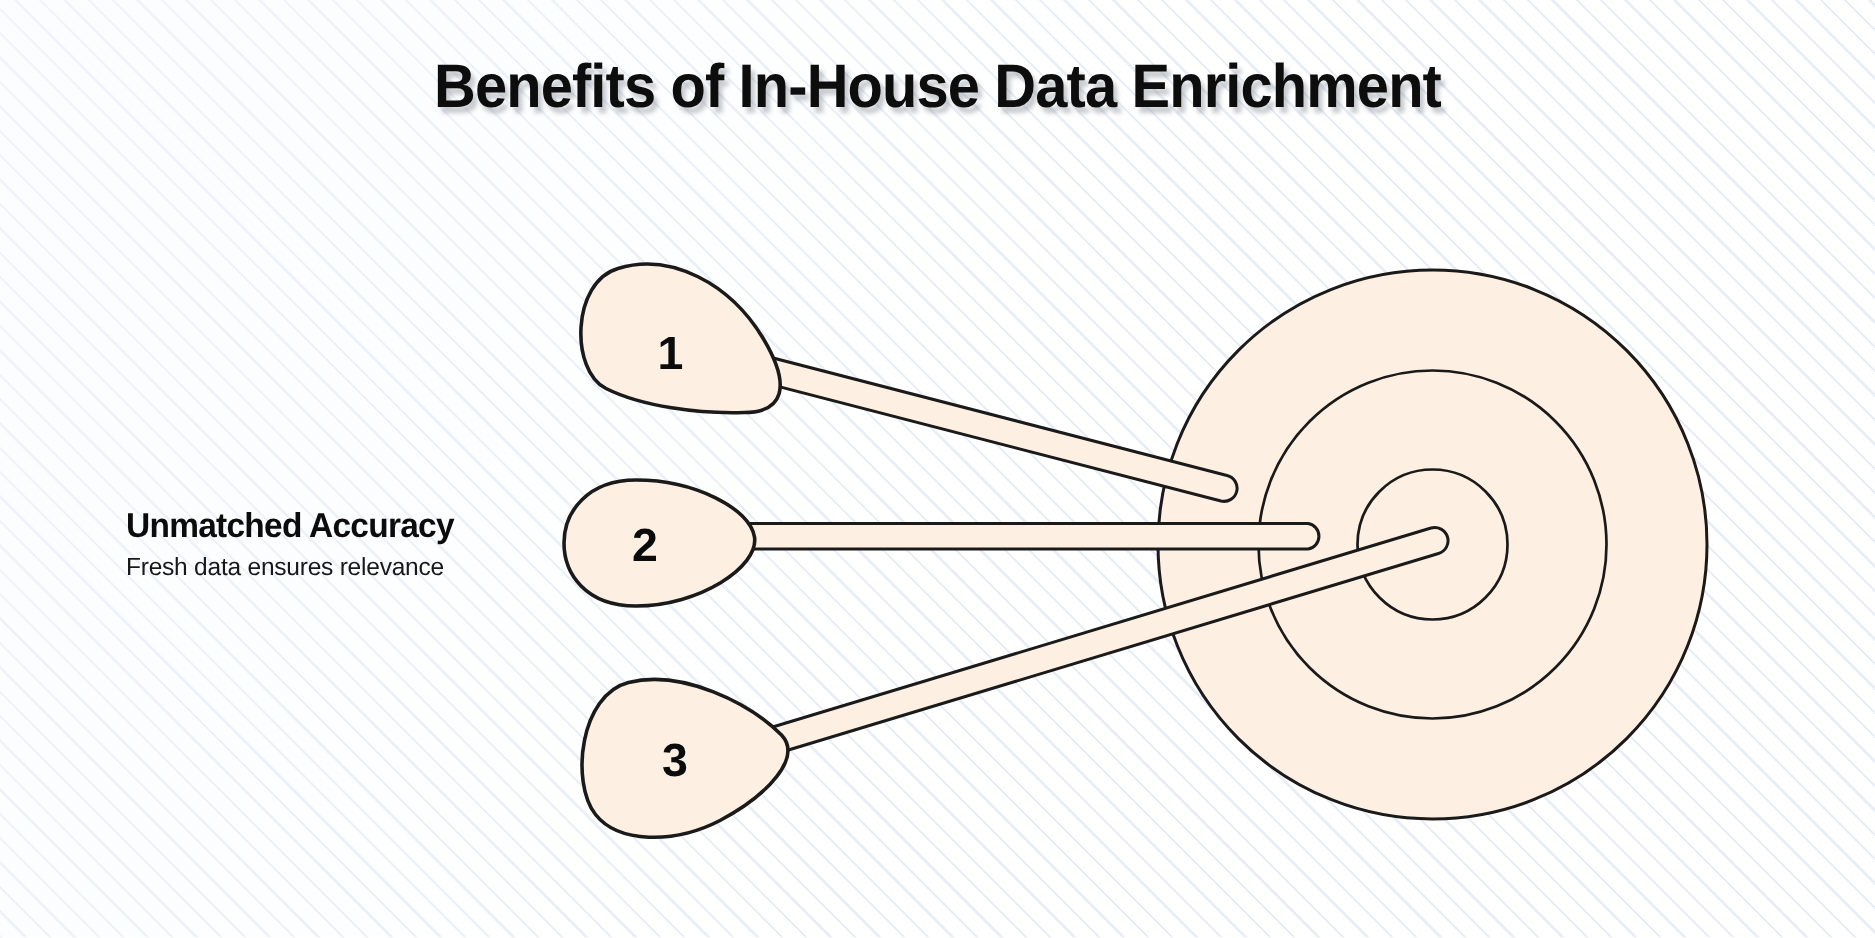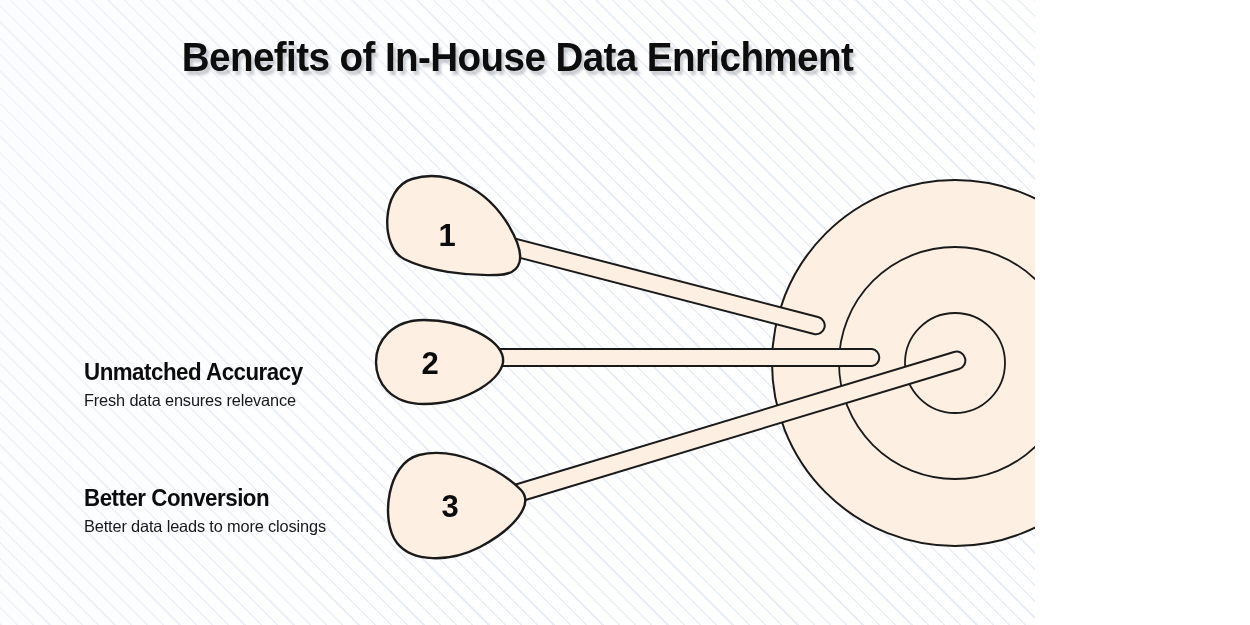--- a/index.html
+++ b/index.html
@@ -3,21 +3,21 @@
 <meta charset="utf-8">
 <style>
   html,body{margin:0;padding:0;}
   body{
     width:1250px;height:625px;overflow:hidden;
     background-color:#ffffff;
     font-family:"Liberation Sans",sans-serif;
     position:relative;
   }
   #stage{
-    position:absolute;inset:0;width:1035px;height:625px;overflow:hidden;
+    position:absolute;inset:0;width:1250px;height:625px;overflow:hidden;
   }
   
   #bg-pattern{
     position:absolute;inset:0;
     background-color:#ffffff;
     background-image:repeating-linear-gradient(
       45deg,
       #e9eef6 0px, #e9eef6 1.6px,
       #ffffff 1.6px, #ffffff 11.5px
     );
@@ -47,21 +47,21 @@
     transform:scaleX(0.97);transform-origin:left center;
     white-space:nowrap;
   }
   .benefit-text .b-sub{
     font-size:16.5px;font-weight:400;color:#17181a;
     letter-spacing:-0.15px;line-height:1.25;margin-top:5px;
     transform:scaleX(0.99);transform-origin:left center;
     white-space:nowrap;
   }
   #t1{top:190px;}
-  #t2{top:338px;margin-top:22px;}
+  #t2{top:338px;}
   #t3{top:486px;}
 
   #art{position:absolute;left:0;top:0;width:1250px;height:625px;}
   .num{
     font-family:"Liberation Sans",sans-serif;
     font-size:31px;font-weight:bold;fill:#0b0b0b;
   }
 </style>
 </head>
 <body>
@@ -72,24 +72,20 @@
   <div id="bg-wash"></div>
 
   <div id="title">Benefits of In-House Data Enrichment</div>
 
 
   <div class="benefit-text" id="t2">
     <div class="b-head">Unmatched Accuracy</div>
     <div class="b-sub">Fresh data ensures relevance</div>
   </div>
 
-  <div class="benefit-text" id="t3">
-    <div class="b-head">Better Conversion</div>
-    <div class="b-sub">Better data leads to more closings</div>
-  </div>
 
   <svg id="art" viewBox="0 0 1250 625">
 
     <g>
       <circle cx="955" cy="363" r="183" fill="#fdf0e2" stroke="#1a1a1a" stroke-width="2"></circle>
       <circle cx="955" cy="363" r="116" fill="#fdf0e2" stroke="#1a1a1a" stroke-width="1.8"></circle>
       <circle cx="955" cy="363" r="50" fill="#fdf0e2" stroke="#1a1a1a" stroke-width="1.8"></circle>
     </g>
 
     <g>

